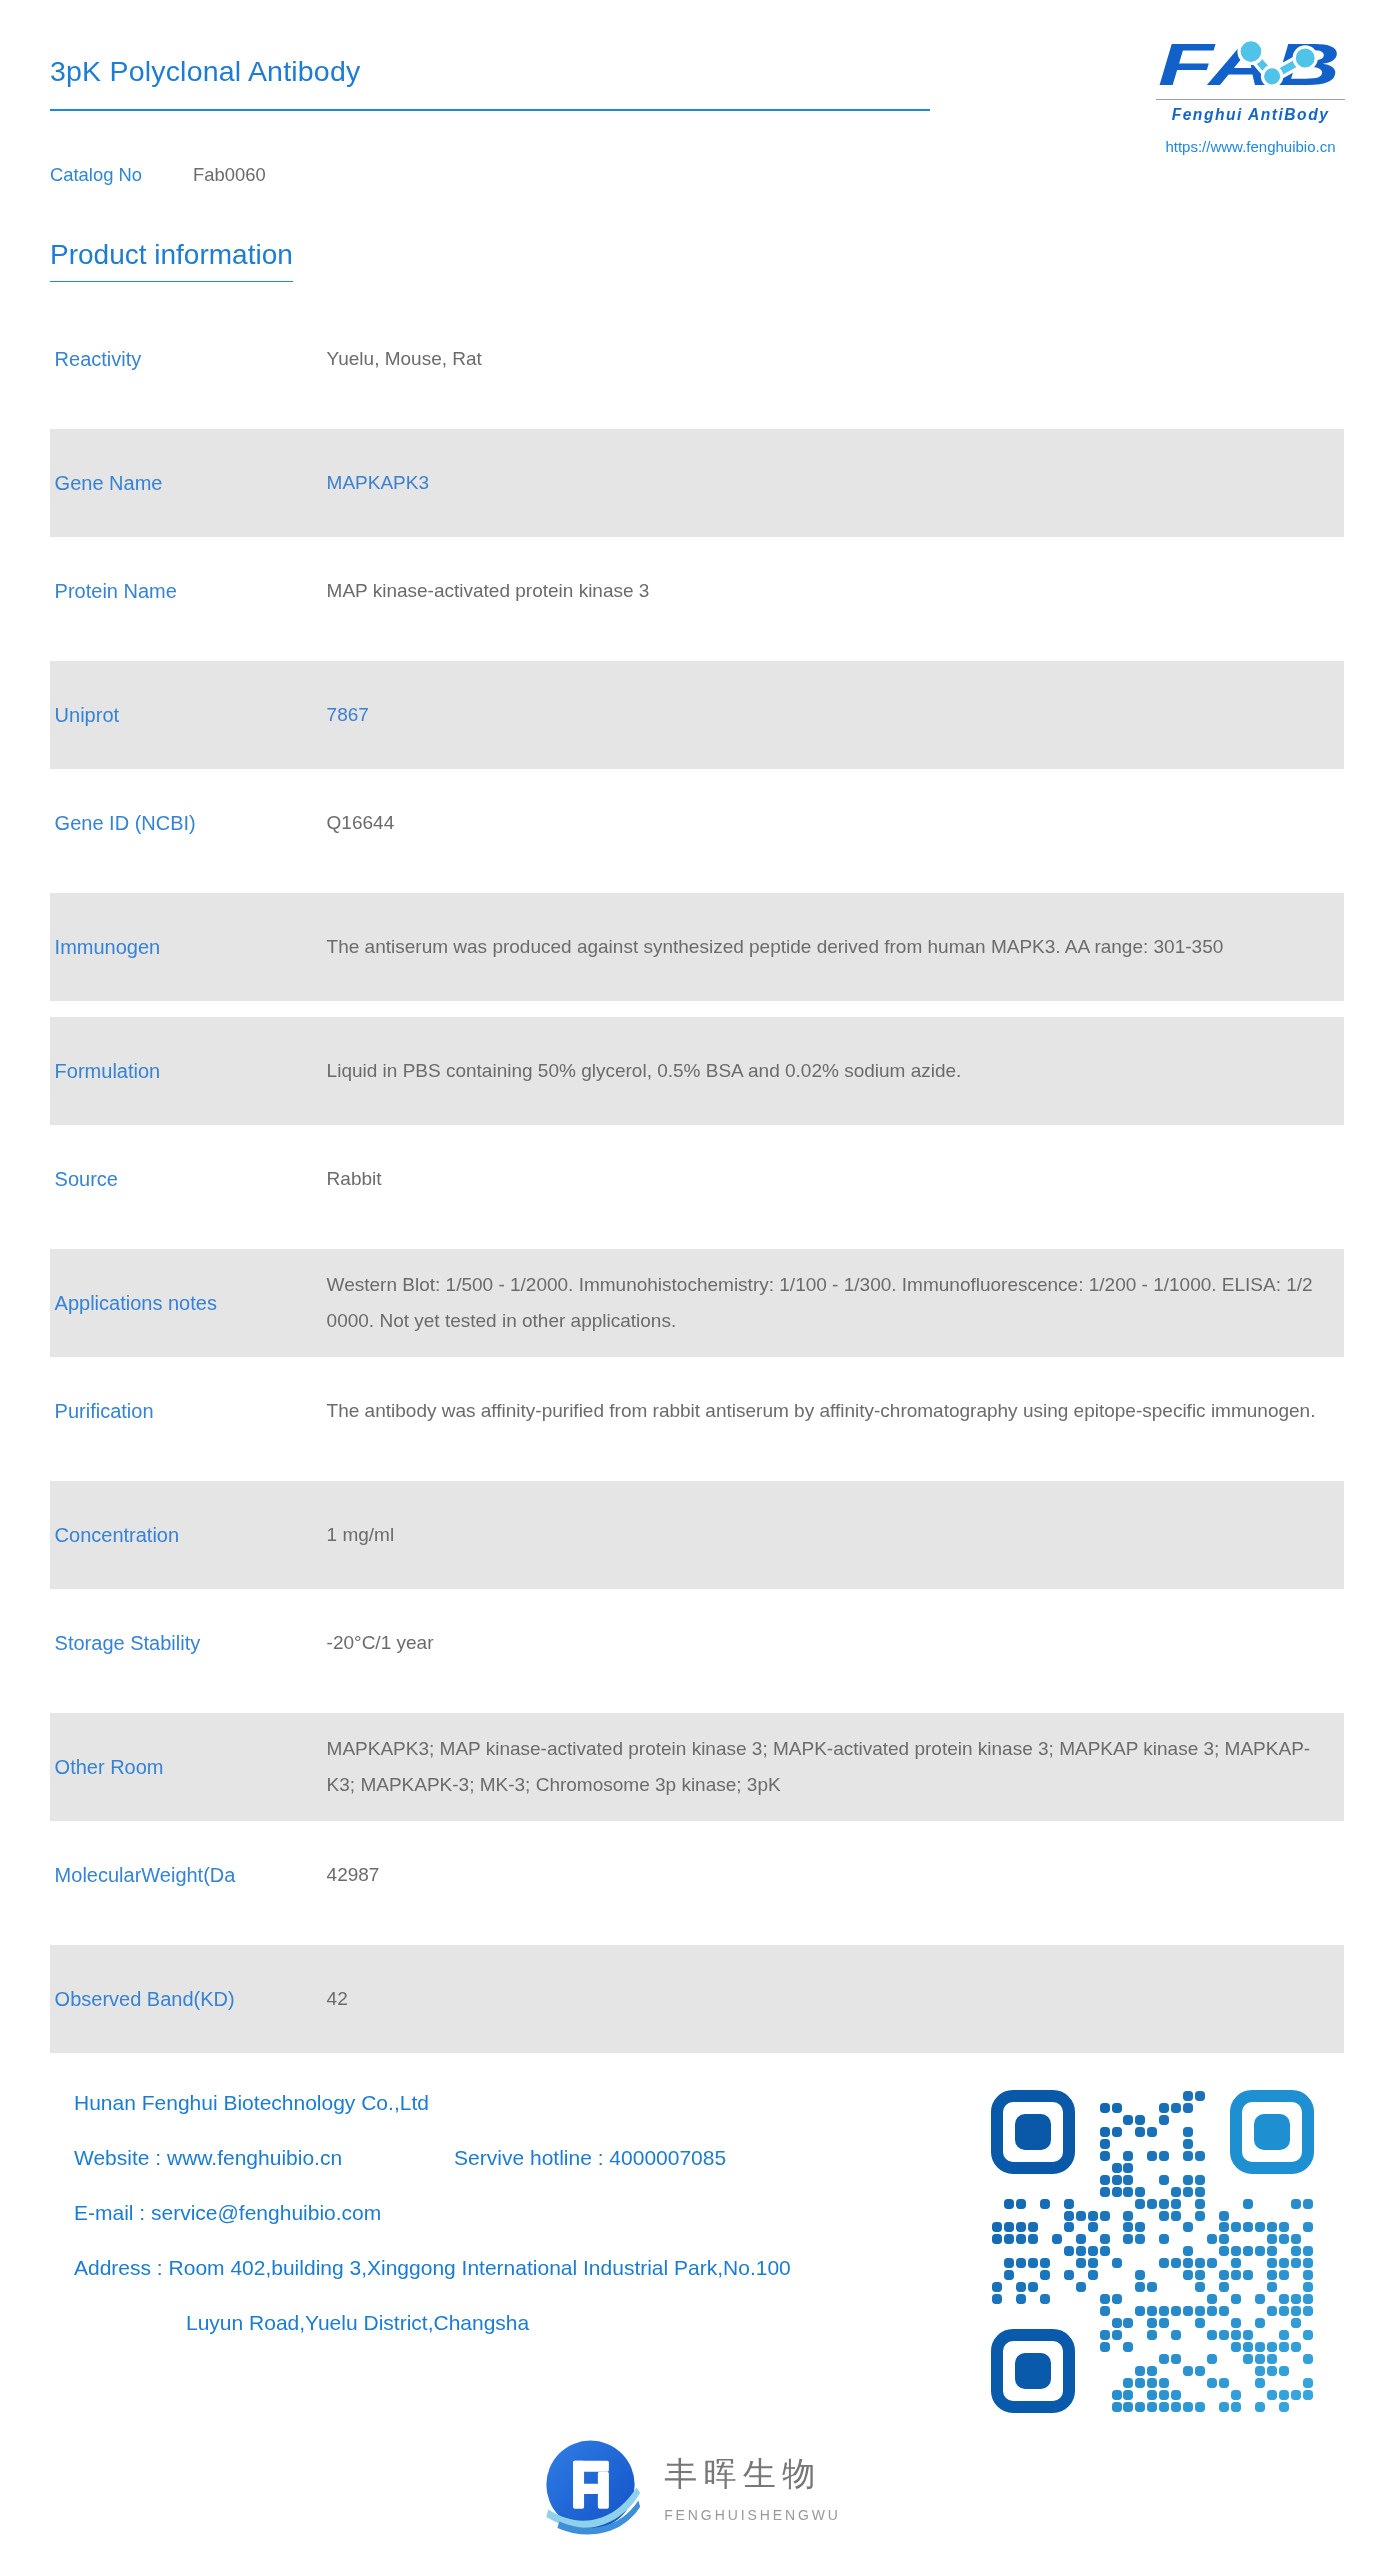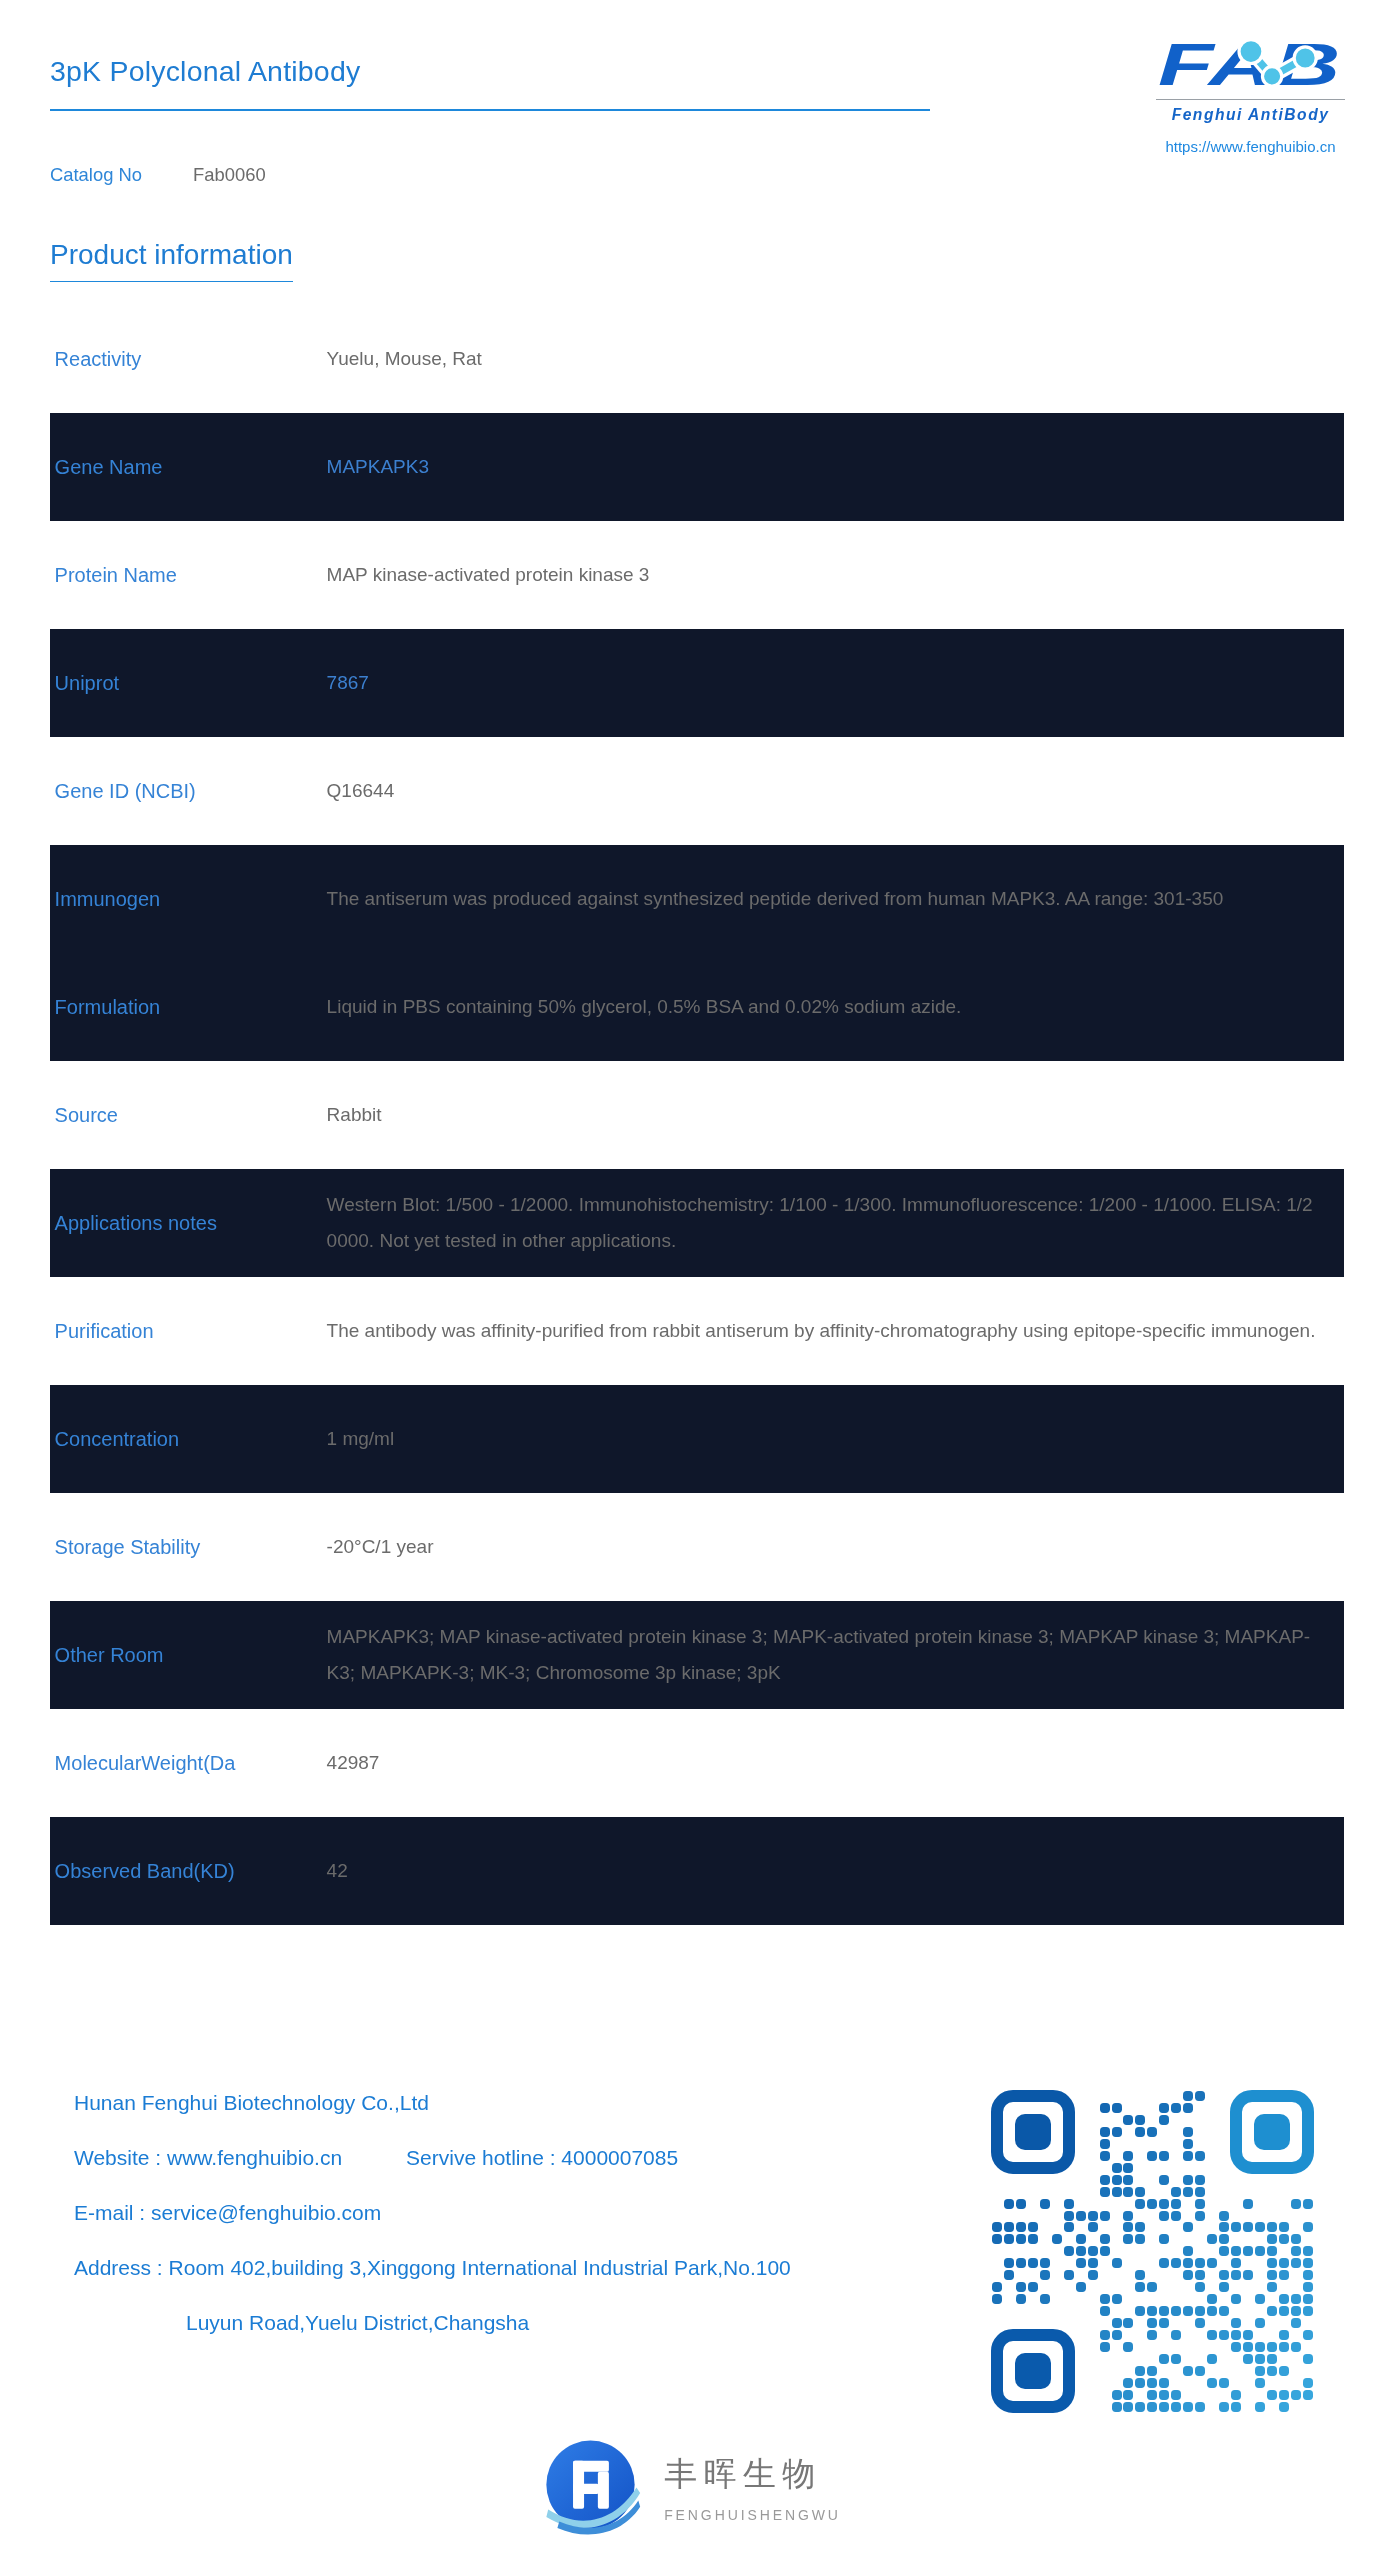--- a/index.html
+++ b/index.html
@@ -29,34 +29,34 @@
   .section-heading{
     position:absolute;left:50px;top:239px;font-size:28px;font-weight:400;color:#1e7cd2;
     padding-bottom:10px;border-bottom:1.8px solid #1e88db;
   }
   
   .info-table{position:absolute;left:50px;top:305px;width:1294px;}
   .row{
     display:flex;align-items:center;min-height:108px;box-sizing:border-box;
     padding:13px 0;background:#ffffff;
   }
-  .row.alt{background:#0f172a;}
+  .row.alt{background:#e5e5e5;margin-top:16px;}
   .row .label{
     flex:0 0 272px;padding-left:4.6px;font-size:20px;color:#3583d6;line-height:28px;
   }
   .row .value{
     flex:1 1 auto;font-size:19px;color:#6b6b6b;line-height:36px;
     padding-right:28.5px;word-break:break-all;
   }
   .row .value.link{color:#3c80d0;}
   
   .footer{position:absolute;left:74px;top:2075px;width:911px;color:#1b7cd4;font-size:21px;}
   .footer-line{height:55px;line-height:55px;white-space:nowrap;}
   .footer-line.indent{padding-left:112px;}
-  .hotline{margin-left:64px;}
+  .hotline{margin-left:112px;}
   
   .qr{position:absolute;left:991px;top:2090px;width:323px;height:323px;background:#fff;}
   .qm{position:absolute;width:10px;height:10px;border-radius:3.7px;}
   .qf{position:absolute;width:84px;height:84px;border:12px solid #0b61ae;
       border-radius:22px;box-sizing:border-box;}
   .qf .qd{position:absolute;left:12px;top:12px;width:36px;height:36px;
       background:#0b61ae;border-radius:10px;}
   .qf.tl{left:0;top:0;border-color:#0a58a8;}        .qf.tl .qd{background:#0a58a8;}
   .qf.tr{right:0;top:0;border-color:#1e8fd0;}       .qf.tr .qd{background:#1e8fd0;}
   .qf.bl{left:0;bottom:0;border-color:#0a5aac;}     .qf.bl .qd{background:#0a5aac;}

